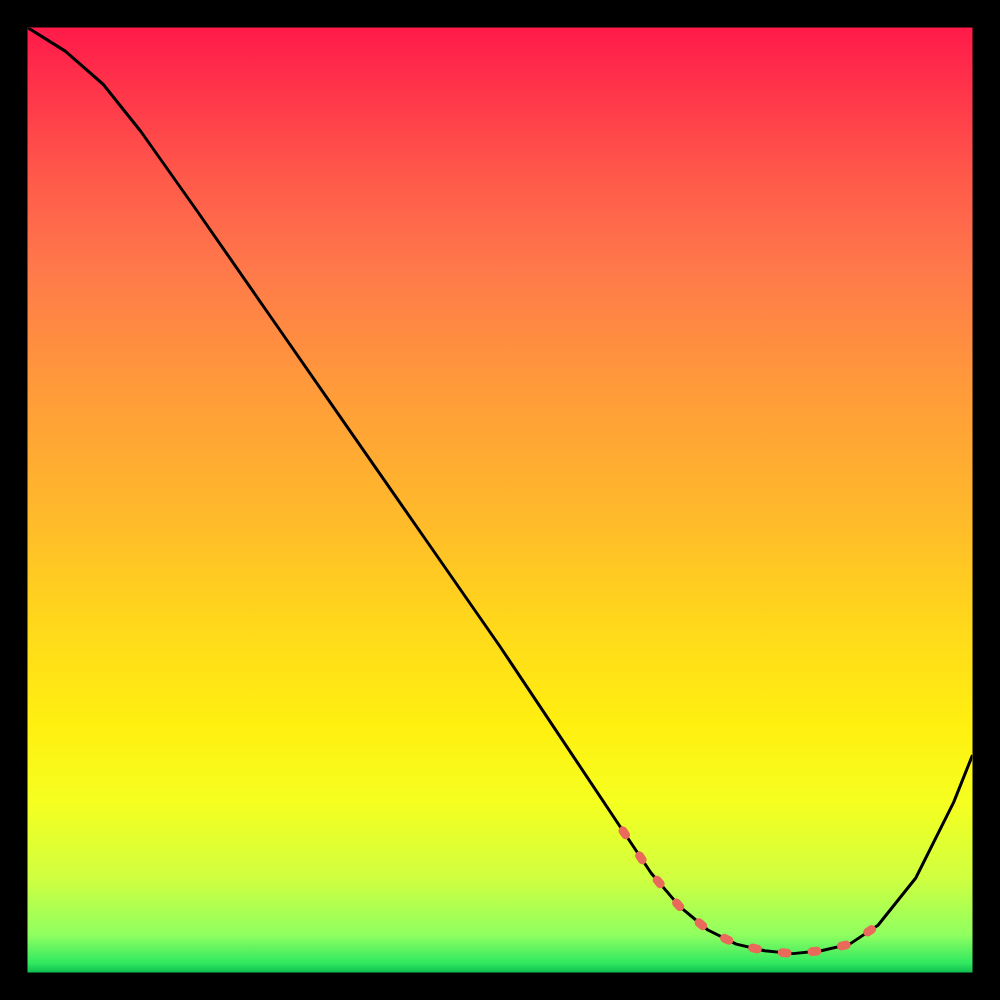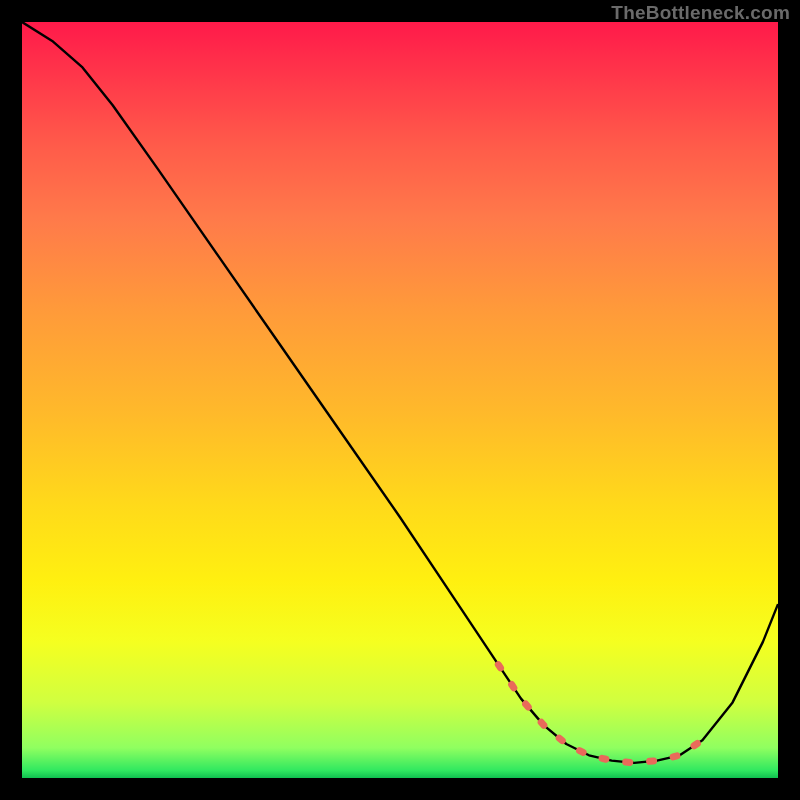--- a/index.html
+++ b/index.html
@@ -76,15 +76,14 @@
 
     <svg class="curve-svg" viewBox="0 0 756 756" preserveAspectRatio="none">
 
       <path d="M0.0 0.0 L30.2 18.9 L60.5 45.4 L90.7 83.2 L136.1 147.4 L196.6 234.4 L257.0 321.3 L317.5 408.2 L378.0 495.2 L438.5 585.9 L476.3 642.6 L499.0 676.6 L521.6 703.1 L544.3 722.0 L567.0 733.3 L589.7 738.6 L612.4 740.9 L635.0 738.6 L657.7 733.3 L680.4 718.2 L710.6 680.4 L740.9 619.9 L756.0 582.1" id="main-curve" fill="none" stroke="#000" stroke-width="2.4" stroke-linejoin="round"></path>
 
       <path d="M476.3 642.6 L499.0 676.6 L521.6 703.1 L544.3 722.0 L567.0 733.3 L589.7 738.6 L612.4 740.9 L635.0 738.6 L657.7 733.3 L680.4 718.2" id="dash-curve" fill="none" stroke="#e96a5a" stroke-width="7" stroke-linecap="round" stroke-dasharray="4 20"></path>
     </svg>
 
   </div>
 
-  <div class="watermark">TheBottleneck.com</div>
 
 </div>
 
 </body></html>

